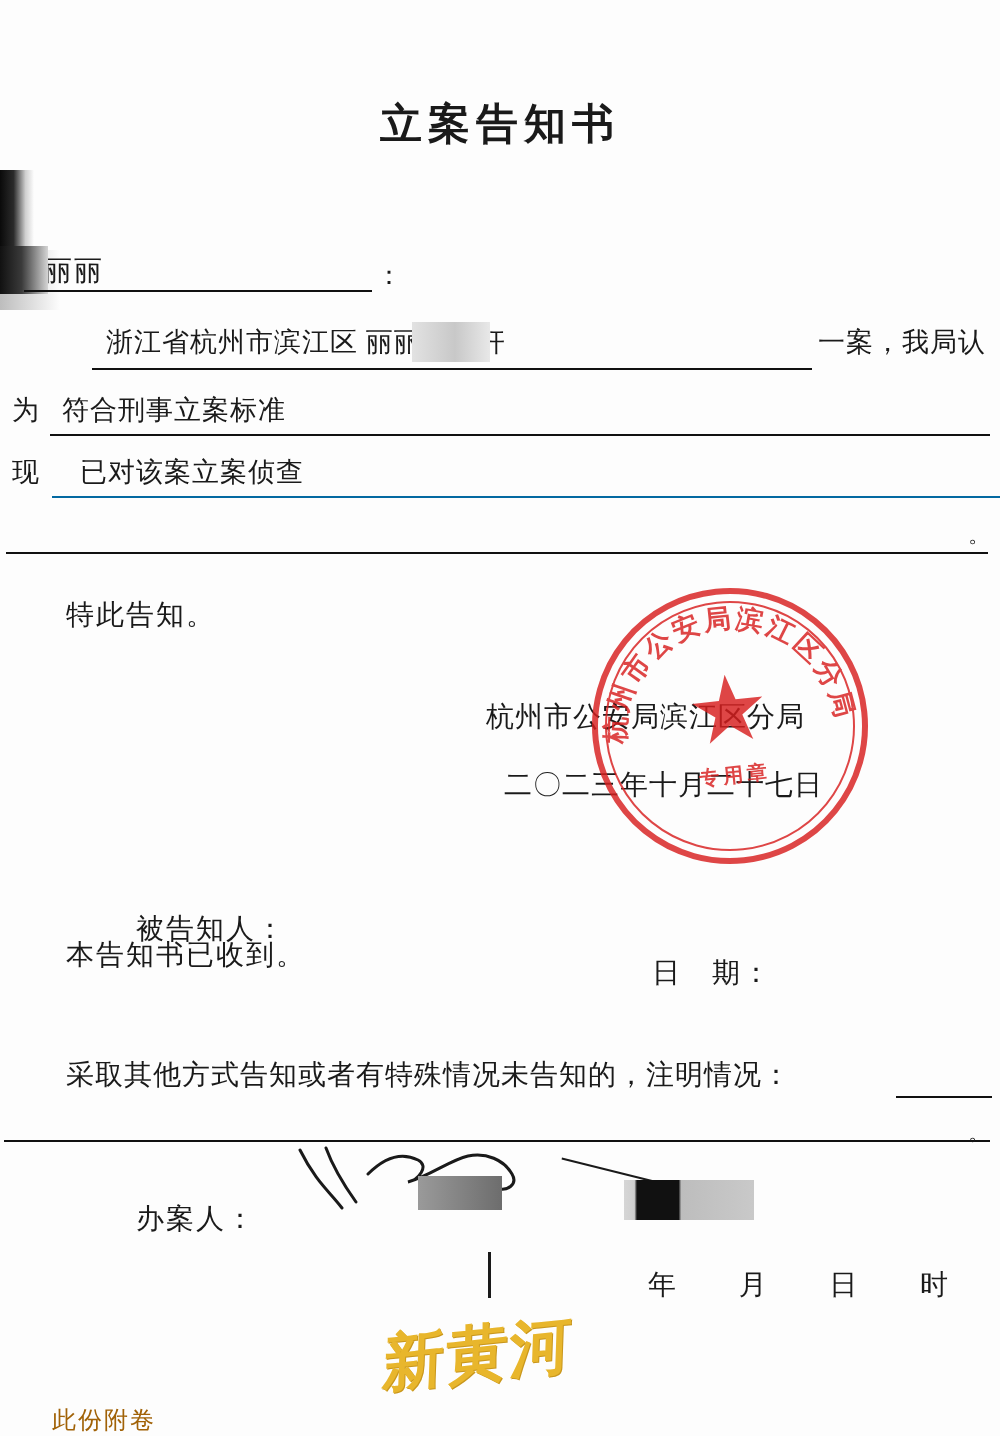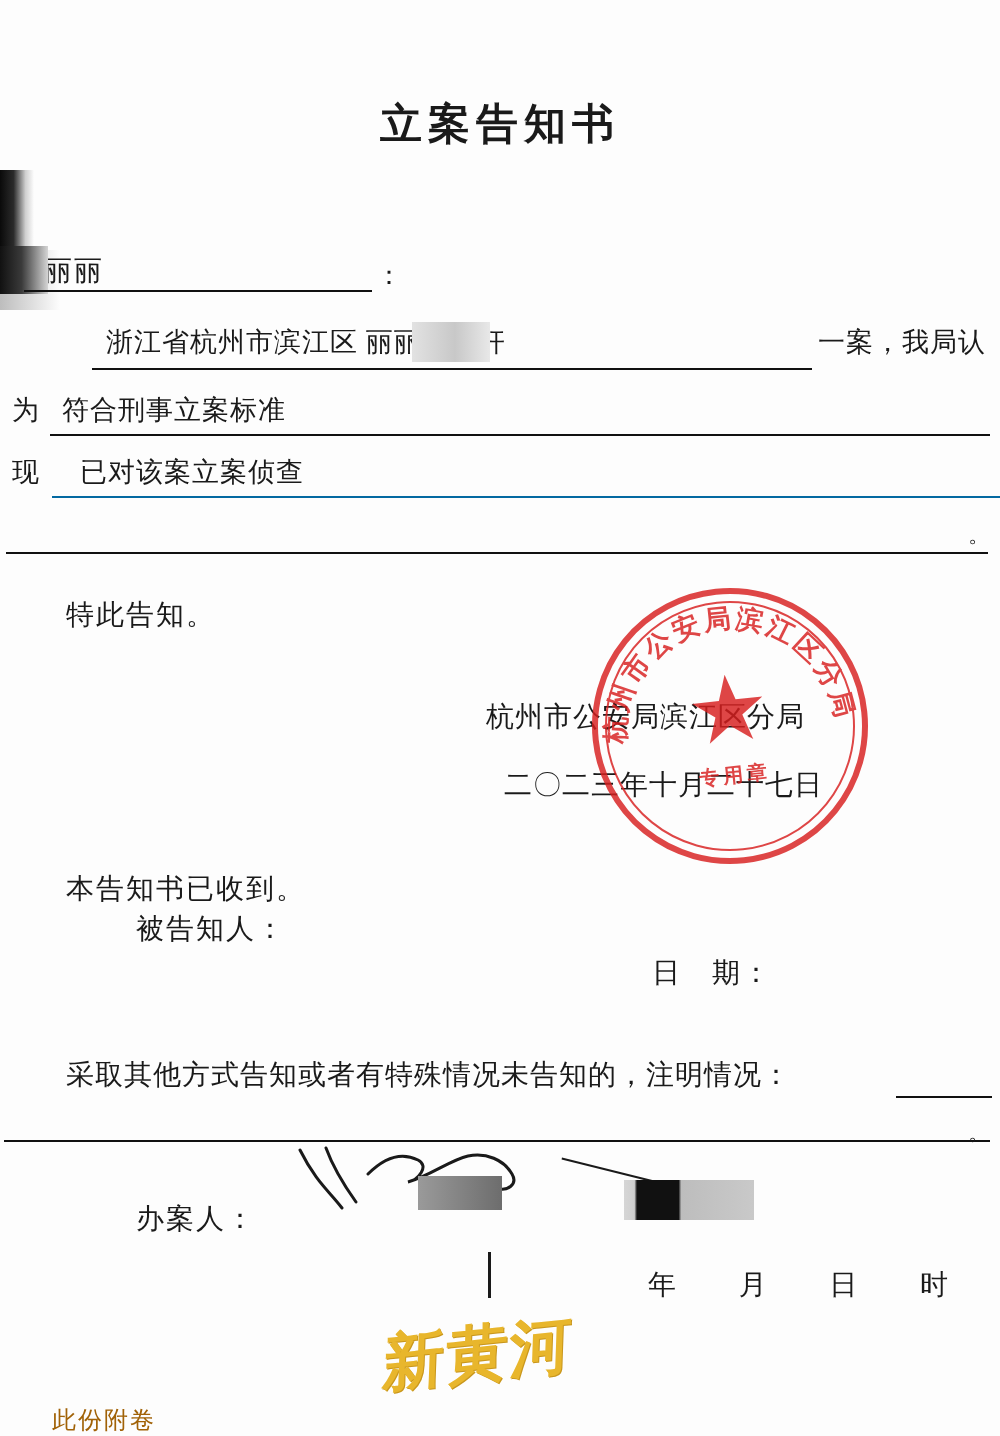--- a/index.html
+++ b/index.html
@@ -263,21 +263,21 @@
     width: 264px;
     text-align: center;
     color: #d81e1e;
     font-size: 20px;
     font-weight: bold;
     letter-spacing: 4px;
   }
 
   .received-note {
     position: absolute;
-    top: 870px;
+    top: 936px;
     left: 66px;
     font-size: 28px;
     letter-spacing: 2px;
     font-family: Liberation Mono, monospace;
   }
   .recipient-label {
     position: absolute;
     top: 910px;
     left: 136px;
     font-size: 28px;

